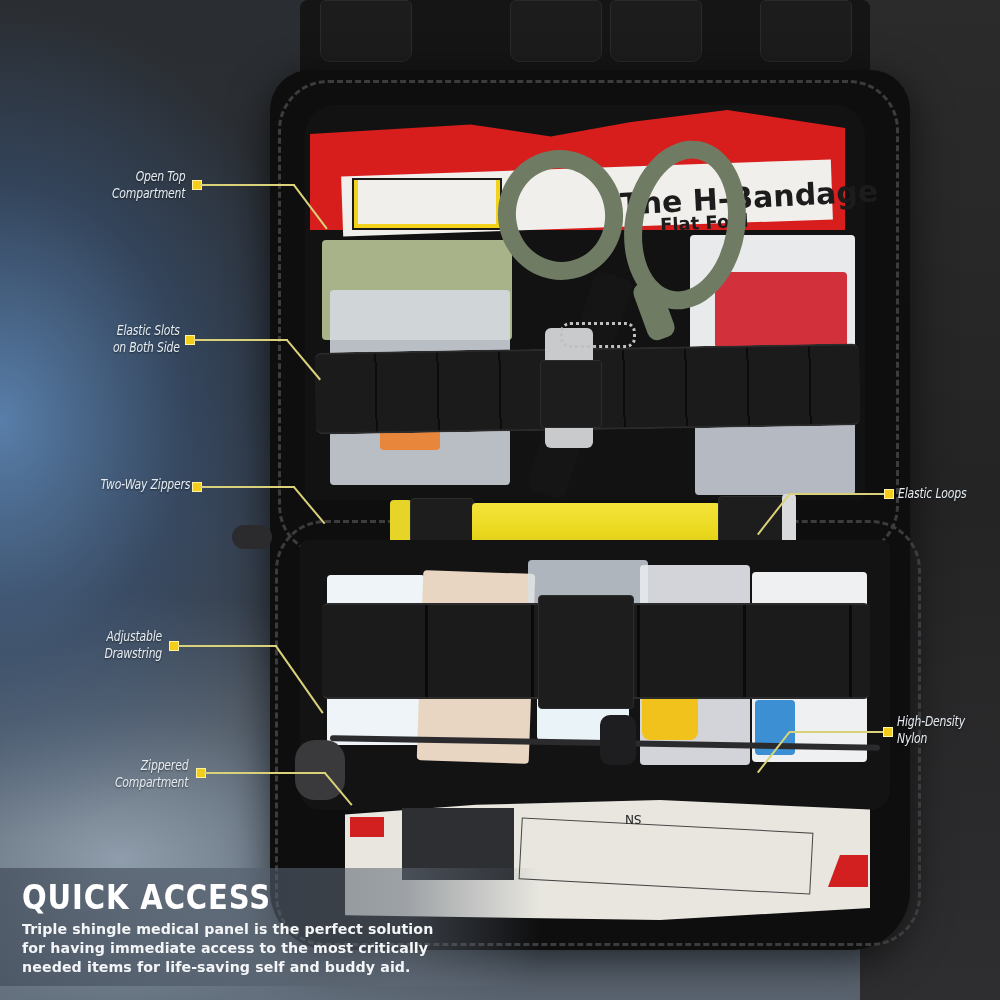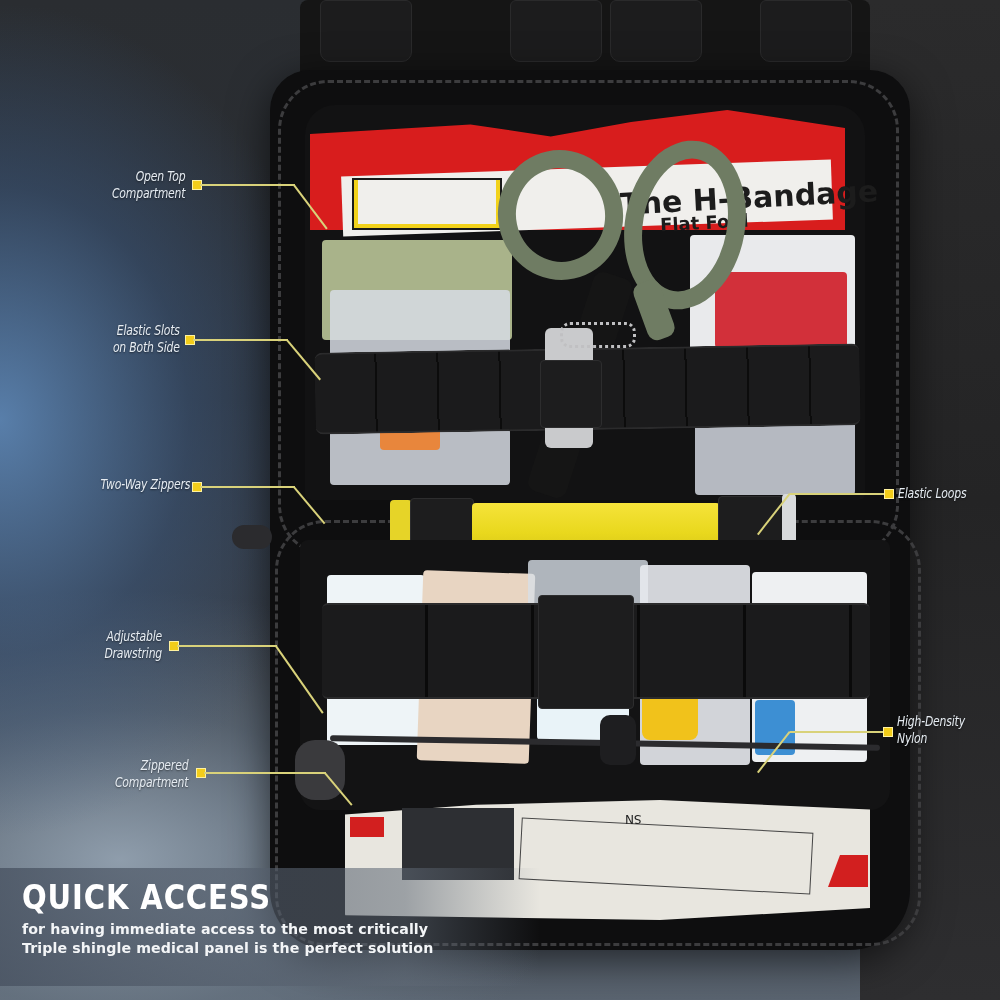--- a/index.html
+++ b/index.html
@@ -277,15 +277,16 @@
     <div>Nylon</div>
   </div>
   <div class="dot" style="left:883px; top:727px;"></div>
   <div class="leader" style="left:790px; top:731px; width:93px;"></div>
   <div class="leader" style="left:790px; top:731px; width:52px; transform:rotate(128deg);"></div>
 </div>
 
 <div class="banner"></div>
 <div class="banner-title">QUICK ACCESS</div>
 <div class="banner-body">
+  <span>Triple shingle medical panel is the perfect solution</span>
   <span>for having immediate access to the most critically</span>
-  <span>Triple shingle medical panel is the perfect solution</span>
+  <span>needed items for life-saving self and buddy aid.</span>
 </div>
 
 </body></html>

